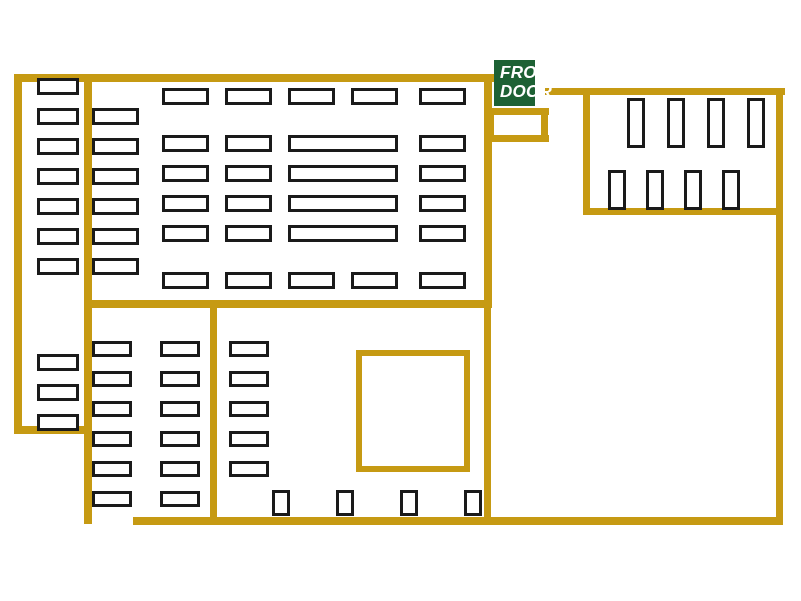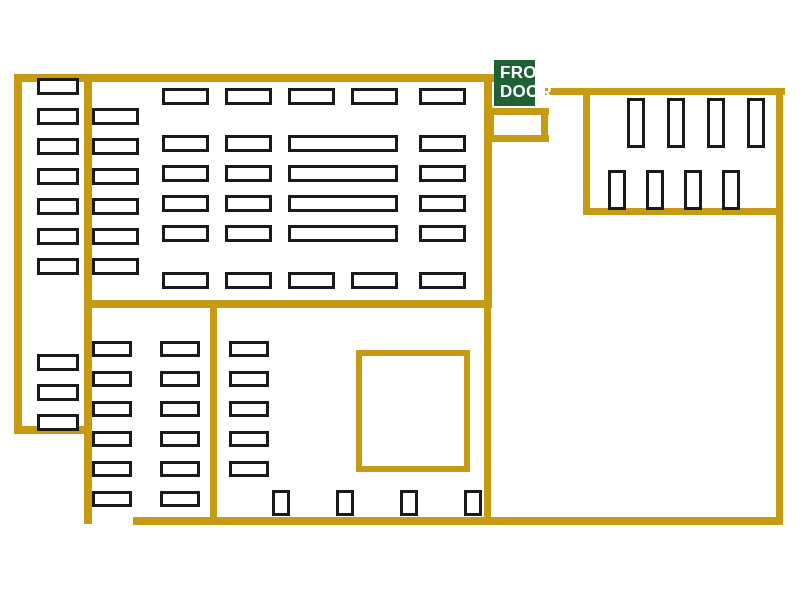--- a/index.html
+++ b/index.html
@@ -144,15 +144,15 @@
       <div class="table-h" style="left: 229px; top: 341px; width: 40px; height: 16px; border-color: rgb(26, 26, 26);"></div>
       <div class="table-h" style="left: 229px; top: 371px; width: 40px; height: 16px; border-color: rgb(26, 26, 26);"></div>
       <div class="table-h" style="left: 229px; top: 401px; width: 40px; height: 16px; border-color: rgb(26, 26, 26);"></div>
       <div class="table-h" style="left: 229px; top: 431px; width: 40px; height: 16px; border-color: rgb(26, 26, 26);"></div>
       <div class="table-h" style="left: 229px; top: 461px; width: 40px; height: 16px; border-color: rgb(26, 26, 26);"></div>
       <div class="table-v" style="left: 272px; top: 490px; width: 18px; height: 26px; border-color: rgb(26, 26, 26);"></div>
       <div class="table-v" style="left: 336px; top: 490px; width: 18px; height: 26px; border-color: rgb(26, 26, 26);"></div>
       <div class="table-v" style="left: 400px; top: 490px; width: 18px; height: 26px; border-color: rgb(26, 26, 26);"></div>
       <div class="table-v" style="left: 464px; top: 490px; width: 18px; height: 26px; border-color: rgb(26, 26, 26);"></div>
     </div>
-  <div class="sign" id="front-door-sign" style="left: 494px; top: 60px; width: 41px; height: 46px; background: rgb(29, 97, 52); color: rgb(255, 255, 255);">FRONT
+  <div class="sign" id="front-door-sign" style="left: 494px; top: 60px; width: 41px; height: 46px; background: rgb(29, 97, 52); color: rgb(255, 255, 255); font-style: italic;">FRONT
 DOOR</div>
 </div>
 
 </body></html>

